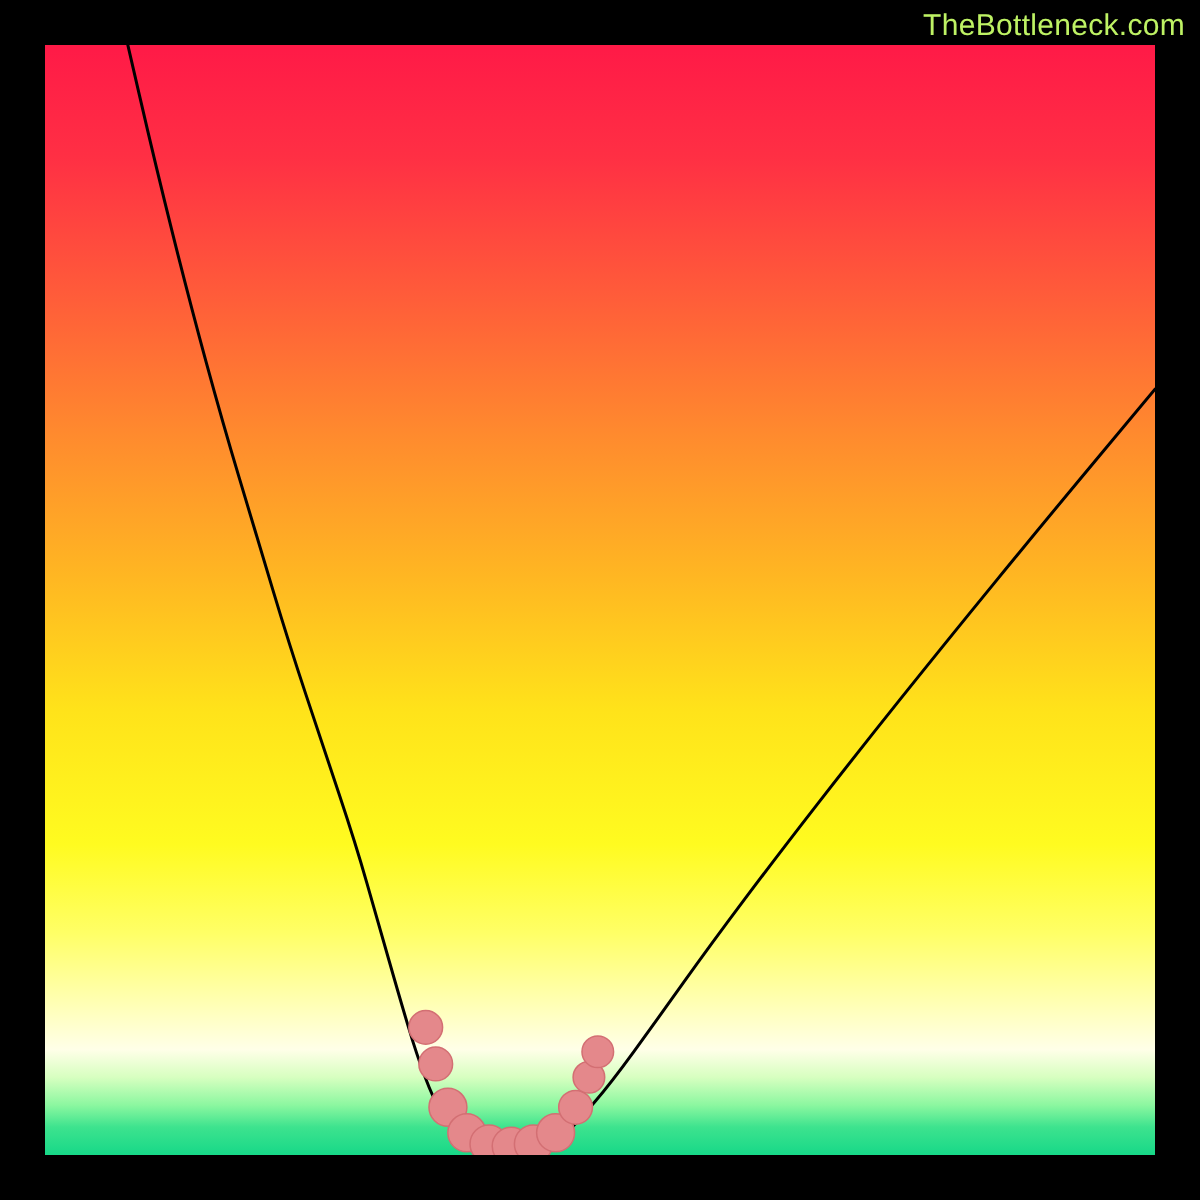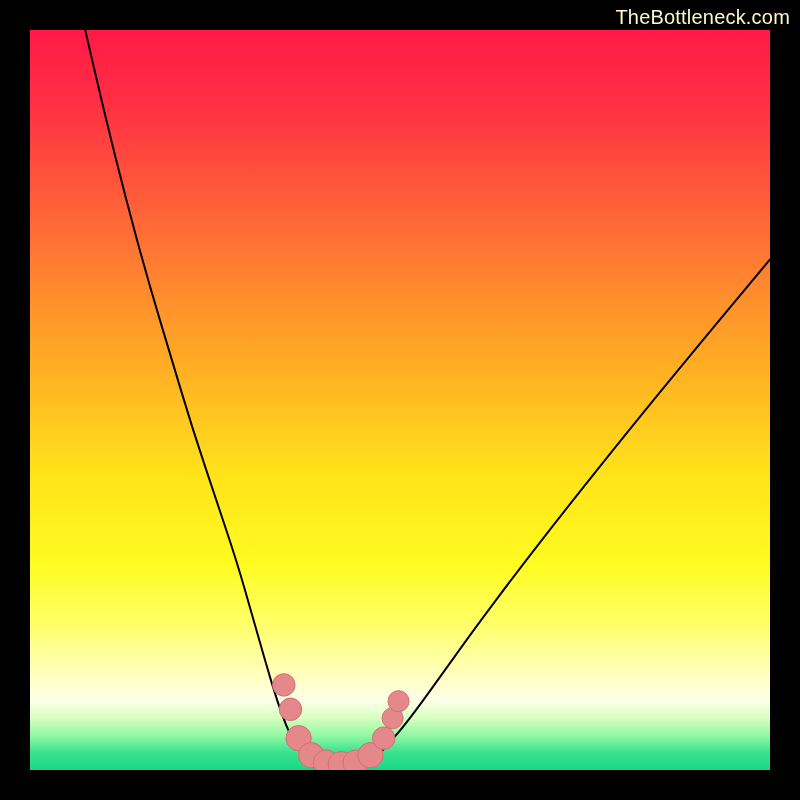--- a/index.html
+++ b/index.html
@@ -38,21 +38,21 @@
     position: absolute;
     left: 0;
     top: 0;
     width: 740px;
     height: 740px;
   }
   .watermark {
     position: absolute;
     top: 6px;
     right: 10px;
-    color: #fef9c3;
+    color: #bef264;
     font-size: 20px;
     font-weight: 500;
     letter-spacing: 0.2px;
   }
 </style>
 </head>
 <body>
 
 <div class="frame">
   <div class="plot-area">

